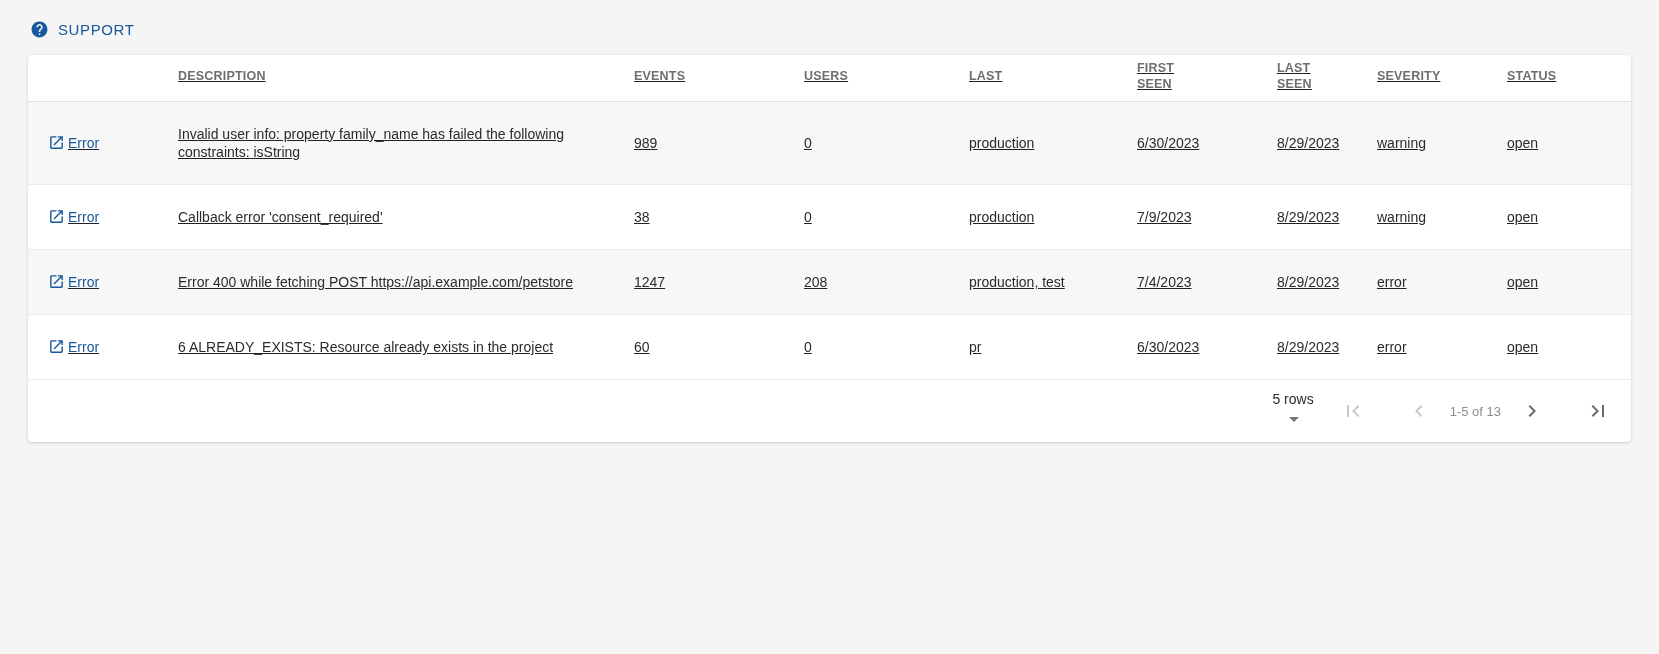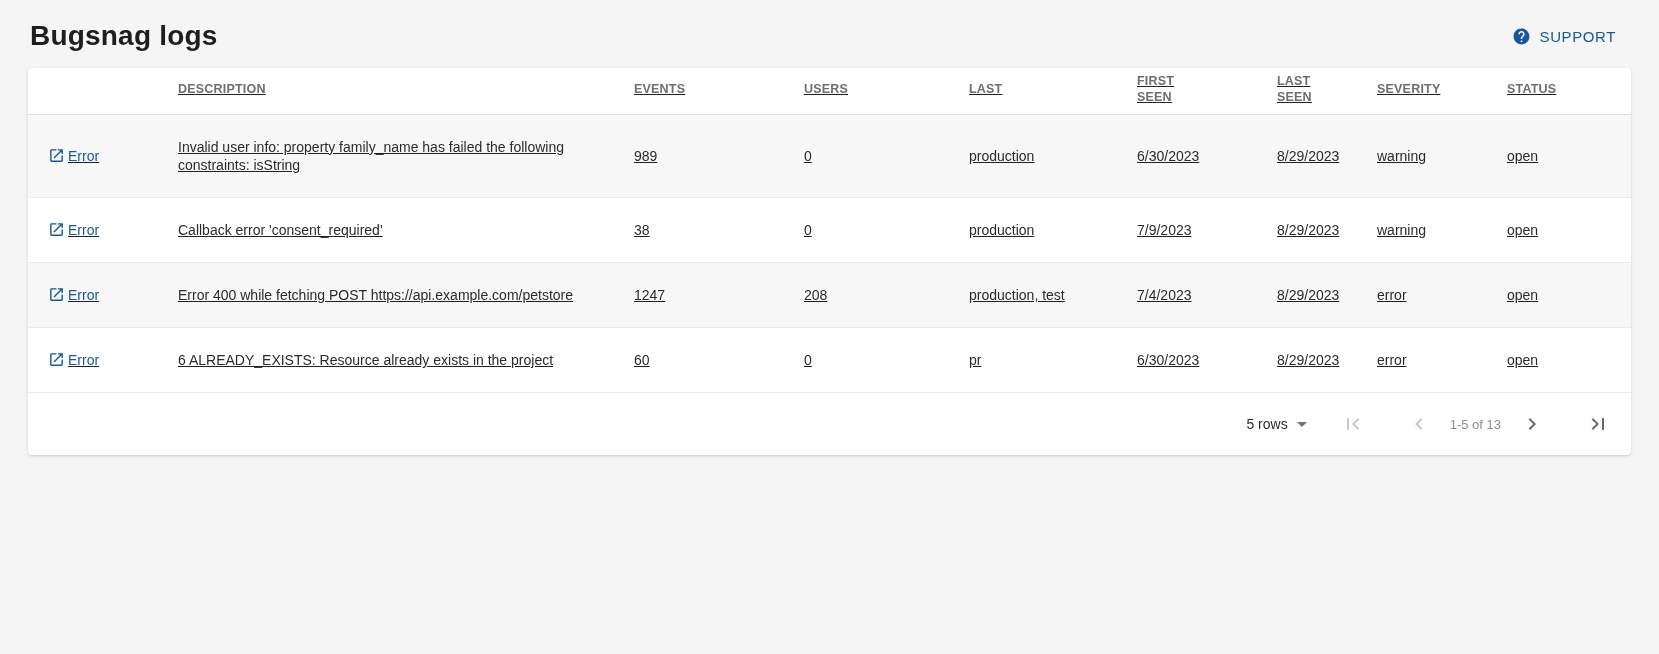--- a/index.html
+++ b/index.html
@@ -89,40 +89,39 @@
   }
 
   
   .pagination {
     height: 62px;
     display: flex; align-items: center; justify-content: flex-end;
     padding-right: 20px;
   }
   .rows-select {
     display: flex; align-items: center; cursor: pointer;
-    font-size: 14px; color: #2b2b2b; margin-right: 26px;
+    font-size: 14px; color: #2b2b2b; margin-right: 26px; flex-direction: column;
   }
   .rows-select svg { width: 24px; height: 24px; fill: #757575; margin-left: 2px; }
   .pg-btn {
     border: none; background: transparent; padding: 0; cursor: pointer;
     width: 26px; height: 26px; display: flex; align-items: center; justify-content: center;
   }
   .pg-btn svg { width: 24px; height: 24px; }
   .pg-btn.disabled svg { fill: #c9c9c9; }
   .pg-btn.enabled svg { fill: #6b6b6b; }
   .pg-first { margin-left: 0; }
   .pg-prev  { margin-left: 40px; }
   .pg-range { font-size: 13px; color: #8d8d8d; margin: 0 18px; }
   .pg-last  { margin-left: 40px; }
 </style>
 </head>
 <body>
 
 <div class="page-header">
-  <h1 class="page-title">Bugsnag logs</h1>
   <a class="support-link">
     <svg viewBox="0 0 24 24">
         <path d="M12 2C6.48 2 2 6.48 2 12s4.48 10 10 10 10-4.48 10-10S17.52 2 12 2zm1 17h-2v-2h2v2zm2.07-7.75l-.9.92C13.45 12.9 13 13.5 13 15h-2v-.5c0-1.1.45-2.1 1.17-2.83l1.24-1.26c.37-.36.59-.86.59-1.41 0-1.1-.9-2-2-2s-2 .9-2 2H8c0-2.21 1.79-4 4-4s4 1.79 4 4c0 .88-.36 1.68-.93 2.25z"></path>
       </svg>
     <span>SUPPORT</span>
   </a>
 </div>
 
 <div class="card">
 

